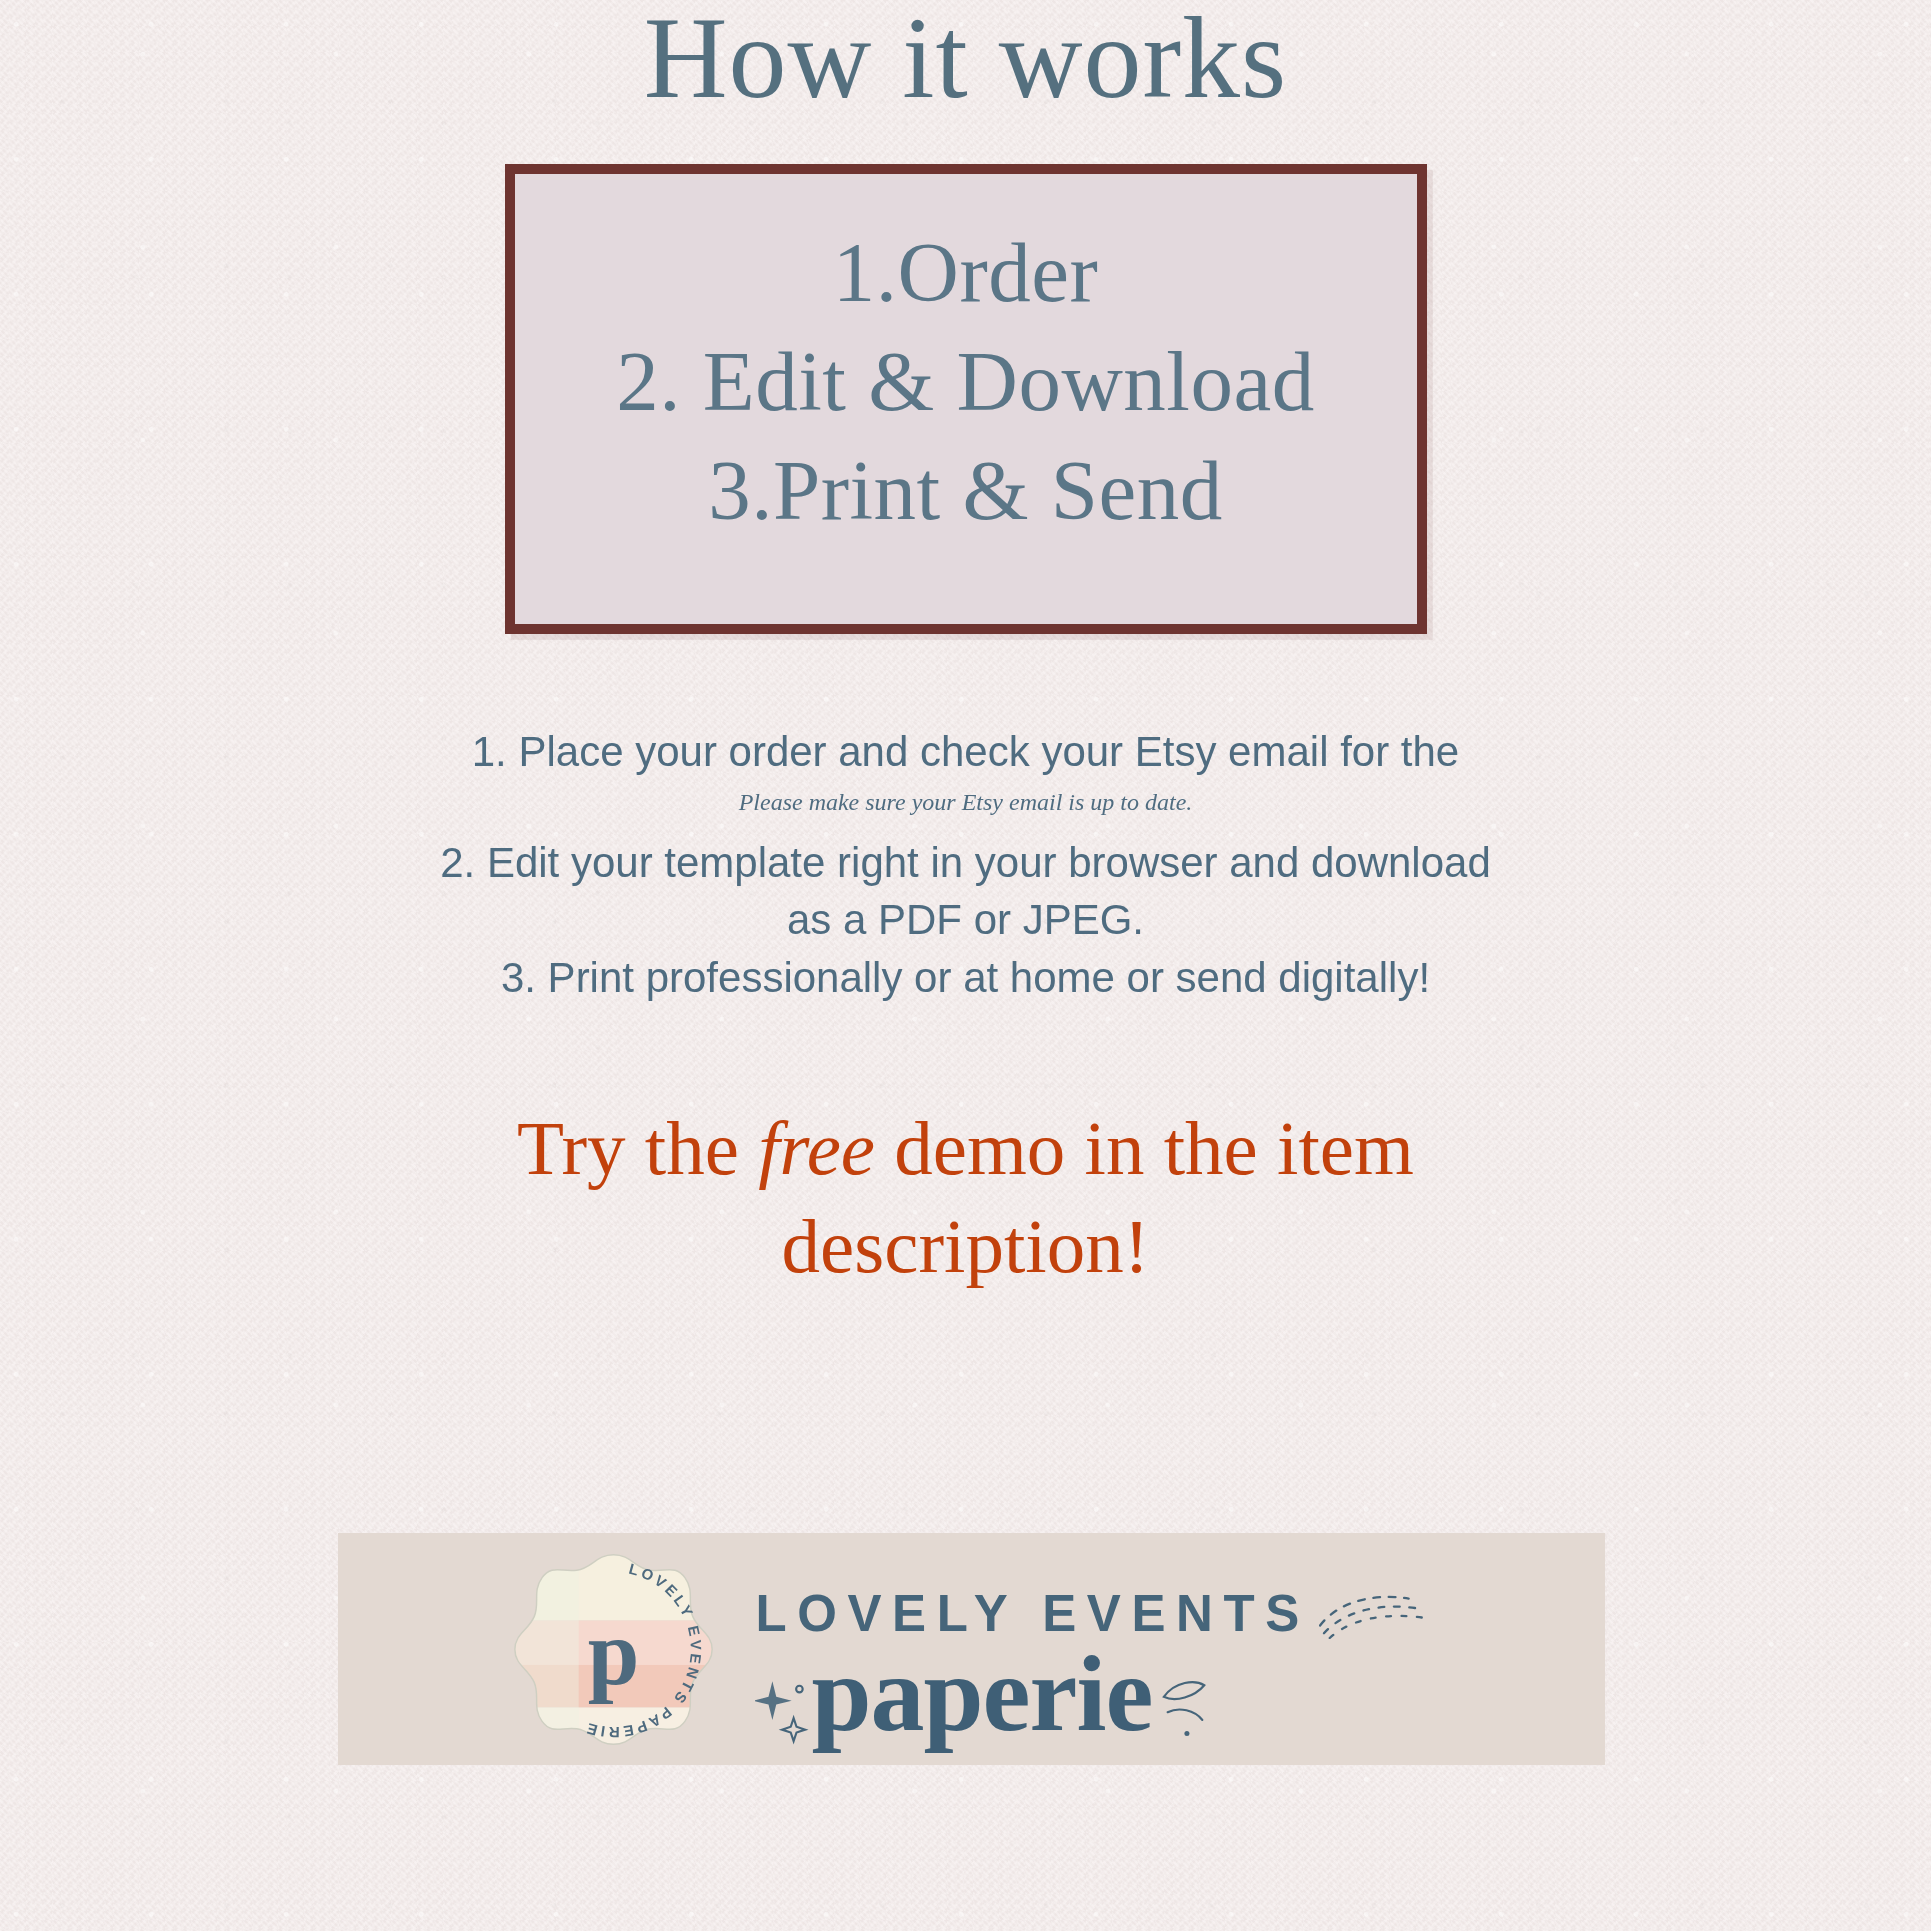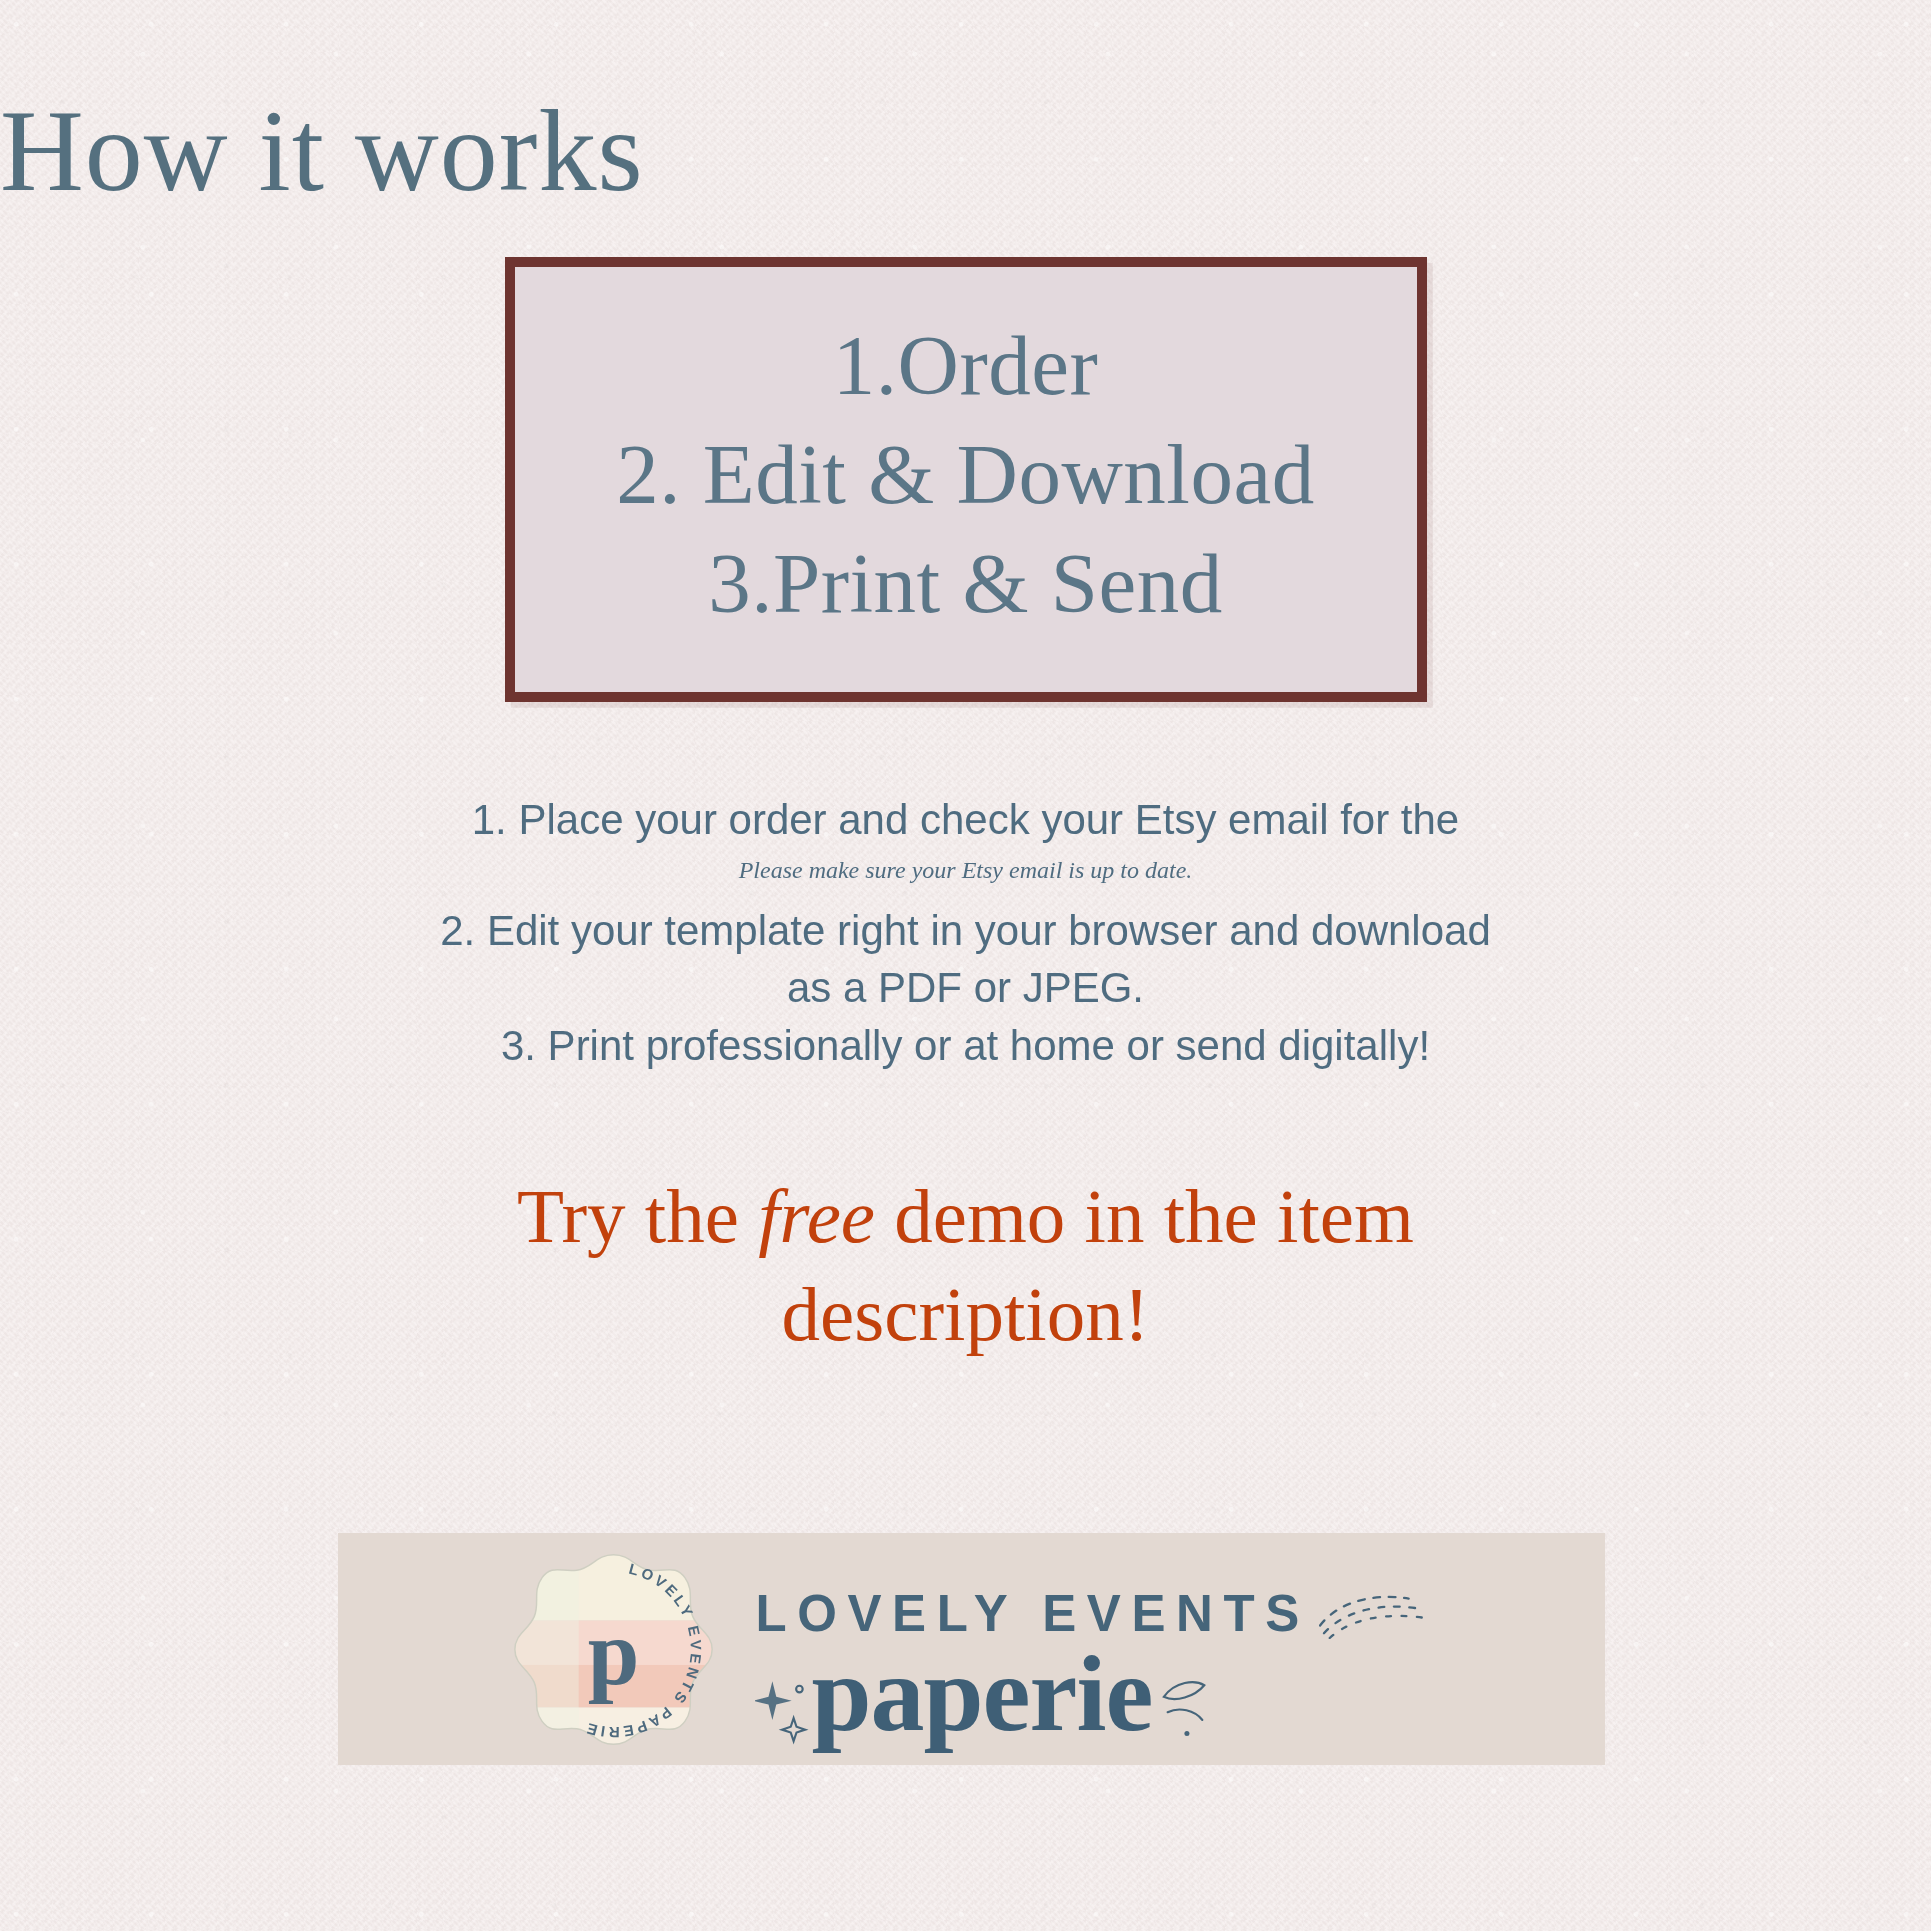--- a/index.html
+++ b/index.html
@@ -30,36 +30,35 @@
     opacity: 0.9;
   }
   .page {
     position: relative;
     width: 1931px;
     height: 1931px;
     z-index: 2;
   }
 
   .title {
-    text-align: left;
+    text-align: center;
     color: #55707f;
     font-size: 116px;
     line-height: 1;
     letter-spacing: 1px;
-    padding-top: 93px;
     font-weight: 400;
   }
 
   .steps-box-outer {
     margin: 48px auto 0 auto;
     width: 922px;
     border: 10.6px solid #6e3430;
     background: #e3d9dd;
     box-sizing: border-box;
-    padding: 44px 0 55px 0;
+    padding: 44px 0 80px 0;
     box-shadow: 5.8px 5.8px 0 rgba(110,52,48,0.10);
   }
   .steps-list {
     margin: 0;
     padding: 0;
     list-style: none;
     color: #5b7687;
   }
   .steps-list li {
     font-size: 85px;

